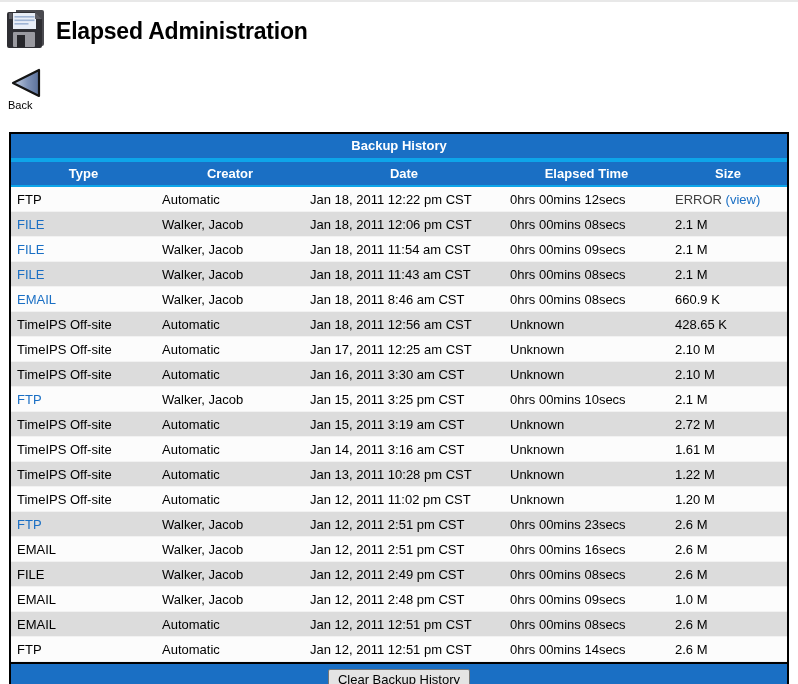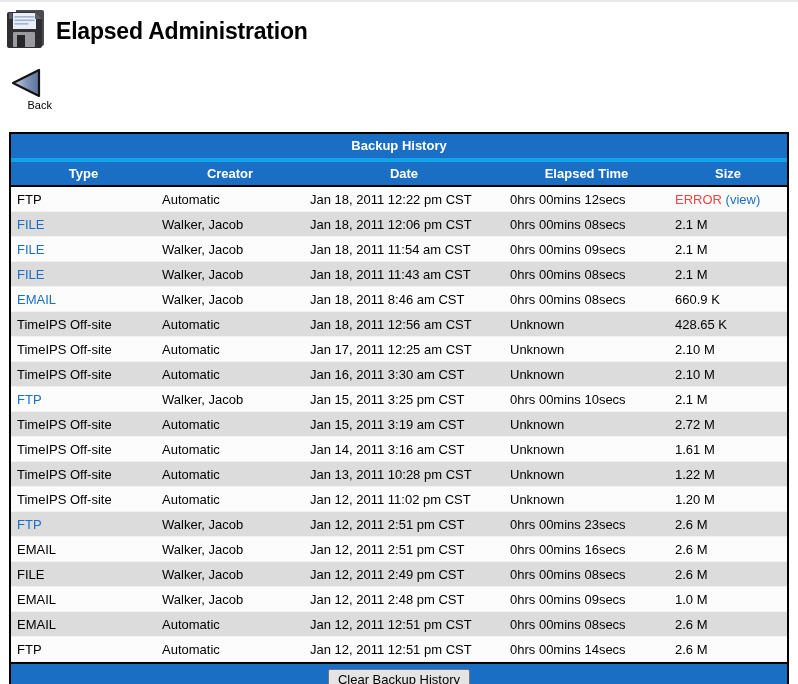--- a/index.html
+++ b/index.html
@@ -48,21 +48,21 @@
     color: #000000;
     white-space: nowrap;
   }
 
   
   .back-block {
     position: absolute;
     top: 68px;
     left: 8px;
     width: 44px;
-    text-align: right;
+    text-align: left;
     cursor: pointer;
   }
   .back-arrow {
     width: 40px;
     height: 30px;
     display: block;
   }
   .back-label {
     font-size: 11px;
     color: #000000;
@@ -97,42 +97,42 @@
   }
   table.history thead th {
     background: #1a6fc4;
     color: #ffffff;
     font-weight: bold;
     font-size: 13px;
     text-align: center;
     height: 23px;
     line-height: 23px;
     padding: 0;
-    border-bottom: 2px solid #000000;
+    border-bottom: 2px solid #0ea5e9;
   }
   table.history tbody td {
     height: 24px;
     font-size: 13px;
     padding: 0 0 0 6px;
     text-align: left;
     white-space: nowrap;
     overflow: hidden;
     border-bottom: 1px solid #f2f2f2;
   }
   table.history tbody tr:nth-child(odd)  { background: #fcfcfc; }
   table.history tbody tr:nth-child(even) { background: #dcdcdc; }
 
   .col-type    { width: 145px; }
   .col-creator { width: 148px; }
   .col-date    { width: 200px; }
   .col-elapsed { width: 165px; }
   .col-size    { width: 118px; }
 
   td.c-type.link  { color: #1a6fc4; cursor: pointer; }
-  td.c-size .err  { color: #ef4444; }
+  td.c-size .err  { color: #404040; }
   td.c-size .view { color: #1a6fc4; cursor: pointer; }
 
   .panel-footer {
     background: #1a6fc4;
     border-top: 2px solid #000000;
     height: 32px;
     display: flex;
     align-items: center;
     justify-content: center;
   }

